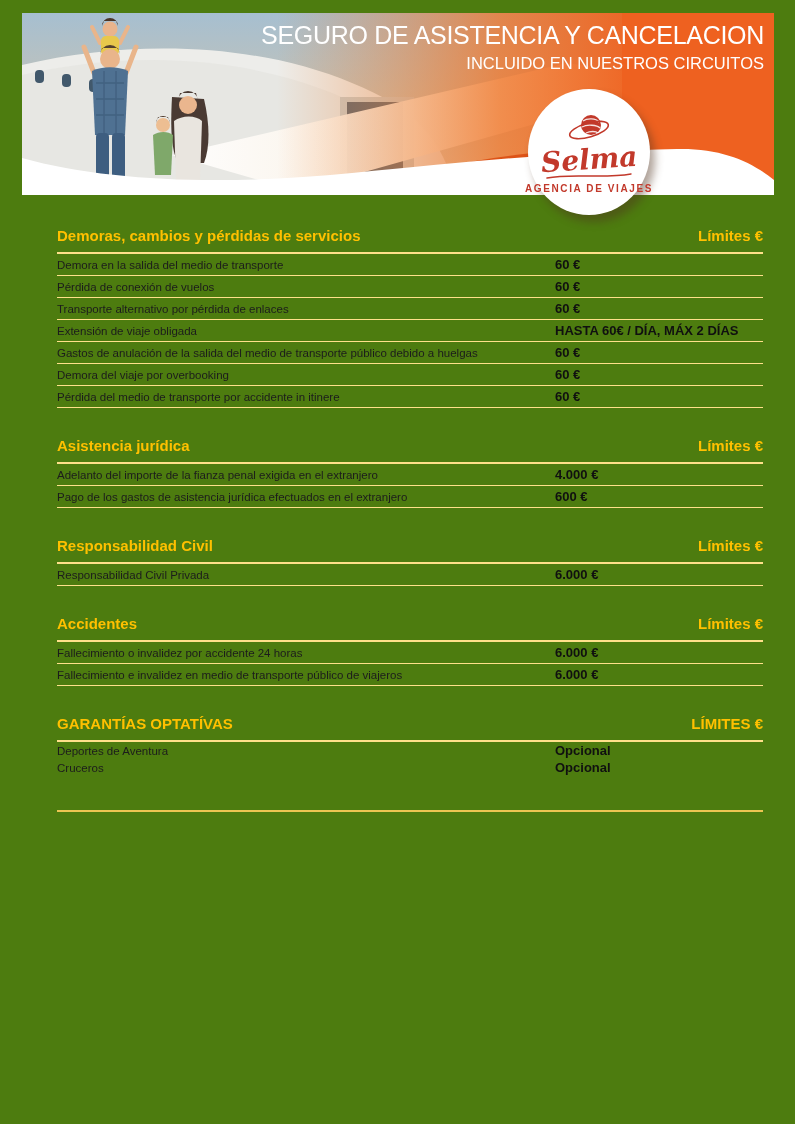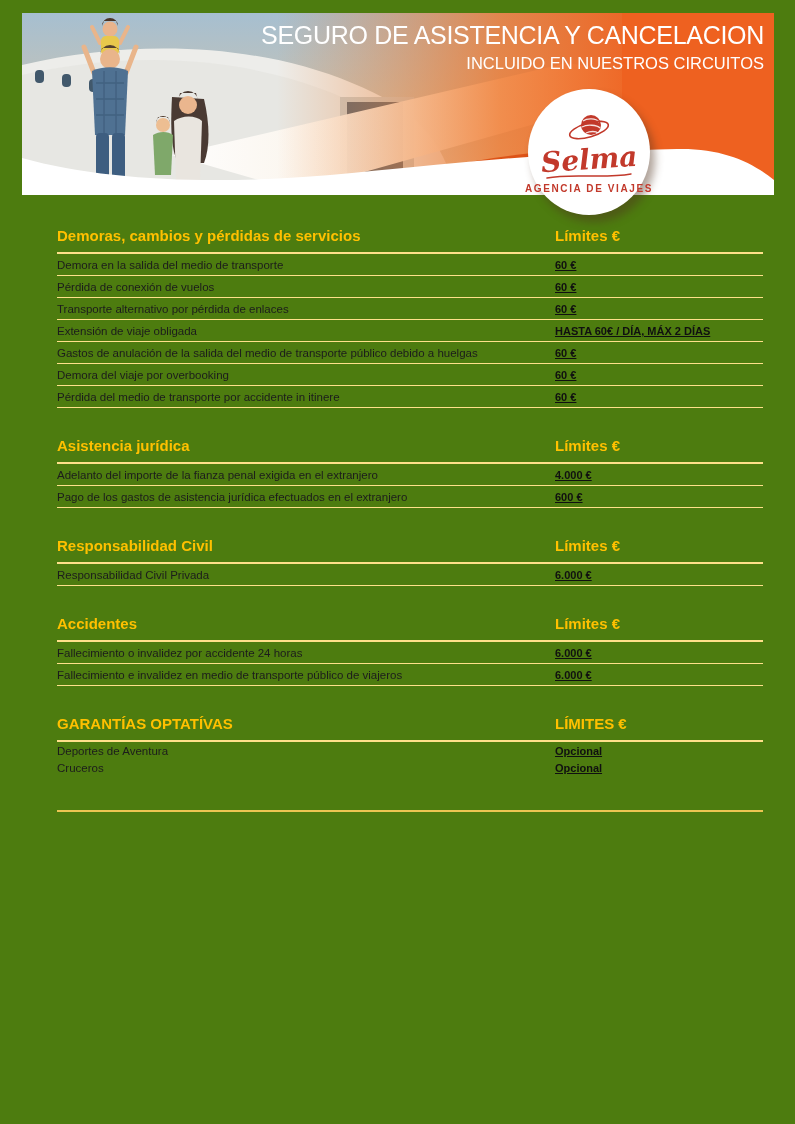--- a/index.html
+++ b/index.html
@@ -26,24 +26,24 @@
   .logo-tagline { font-family:Liberation Sans, sans-serif; font-size:10px; font-weight:bold;
                   letter-spacing:1.6px; color:#C2392B; margin-top:3px; white-space:nowrap; }
 
   
   .content { position:absolute; left:57px; top:227px; width:706px; }
   .section { margin-top:29px; }
   .section:first-child { margin-top:0; }
   .section-head { display:flex; align-items:flex-end; border-bottom:2px solid #FFE08A; padding-bottom:7px; }
   .section-title, .section-limits { font-size:15px; font-weight:bold; color:#FFC000; line-height:18px; }
   .section-title { width:498px; padding-right:10px; }
-  .section-limits { flex:1; }
+  .section-limits { flex:1;text-align:right; }
   .row { display:flex; align-items:center; height:22px; border-bottom:1.5px solid #FFE08A; }
   .row-label { width:498px; padding-right:12px; font-size:11.5px; color:#1c1c1c; white-space:nowrap; }
-  .row-value { flex:1; font-size:11px; font-weight:bold; color:#101010; white-space:nowrap;text-decoration:underline; }
+  .row-value { flex:1; font-size:13px; font-weight:bold; color:#101010; white-space:nowrap; }
   .row.loose { border-bottom:none; height:17px; }
   .final-rule { border-bottom:2px solid #ECC552; margin-top:34px; }
 </style>
 </head>
 <body>
 
 <div class="page">
 
   <header class="banner">
 

